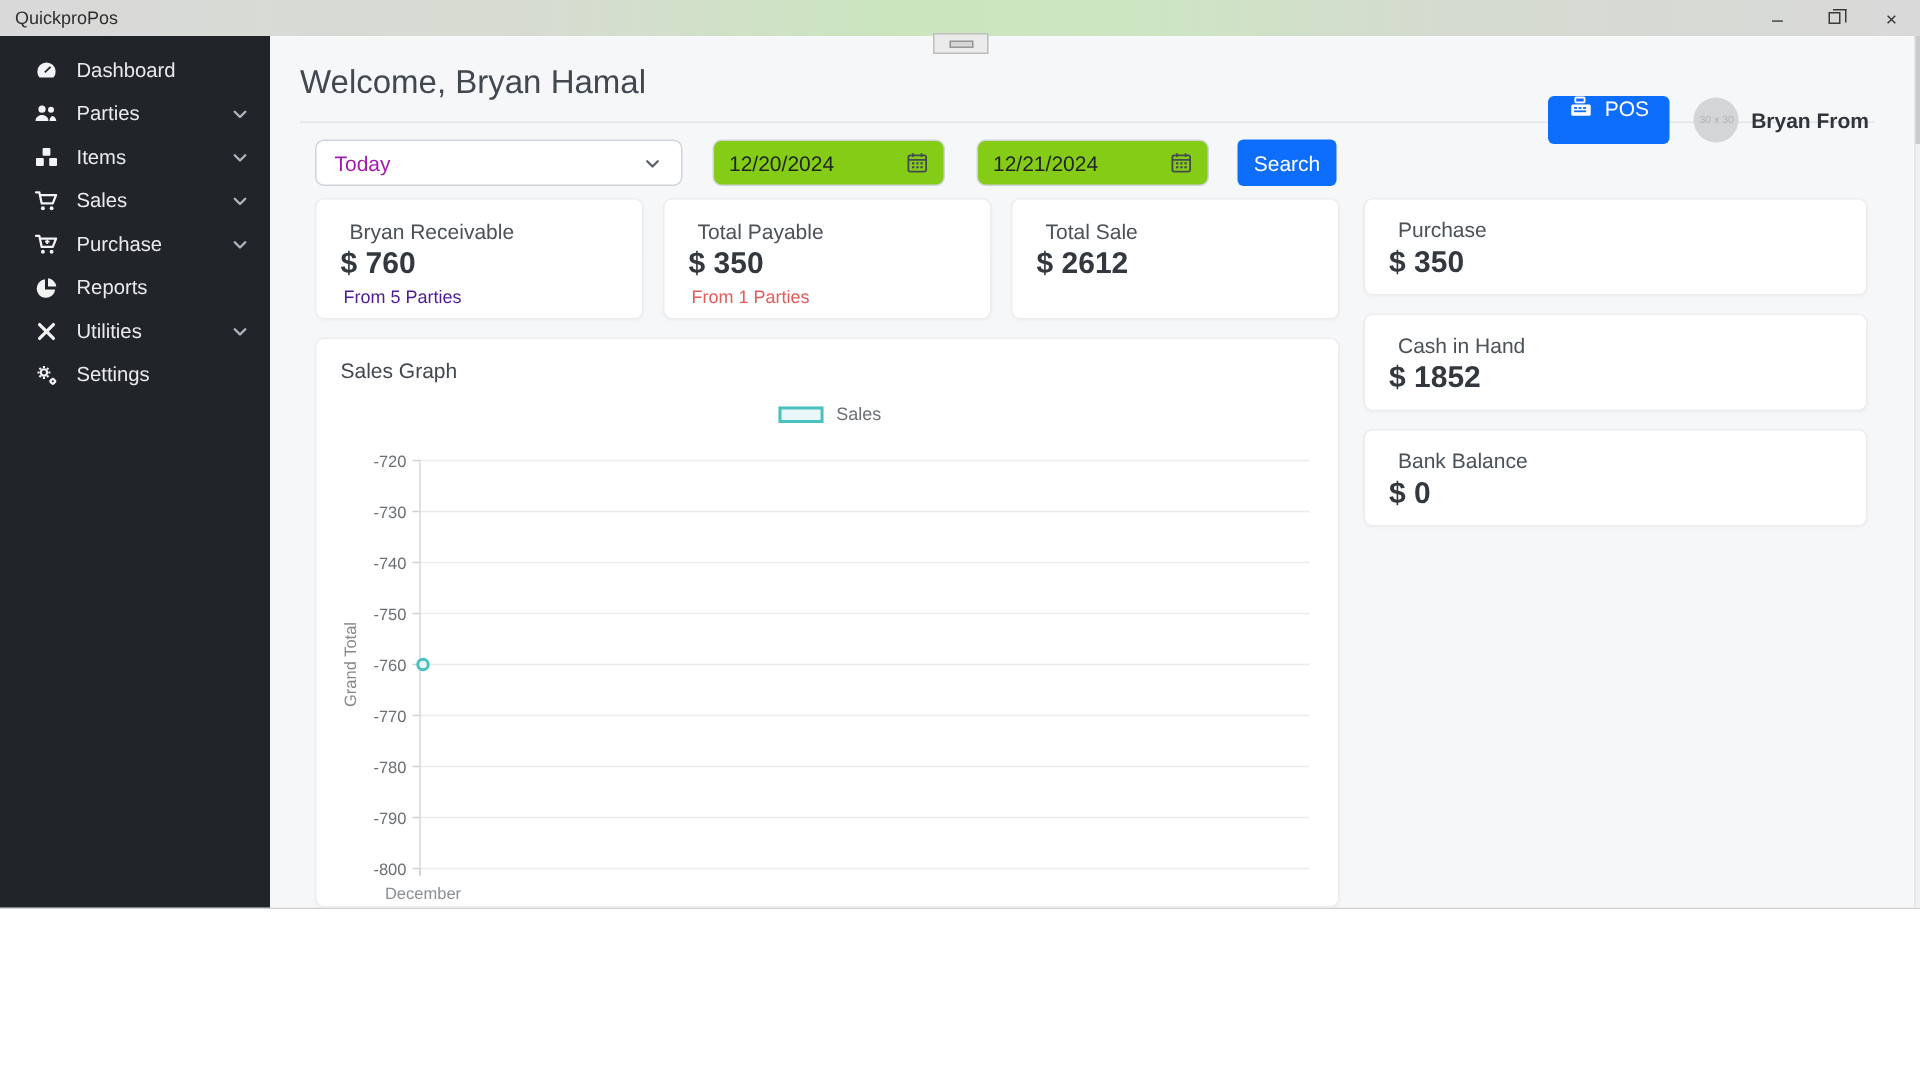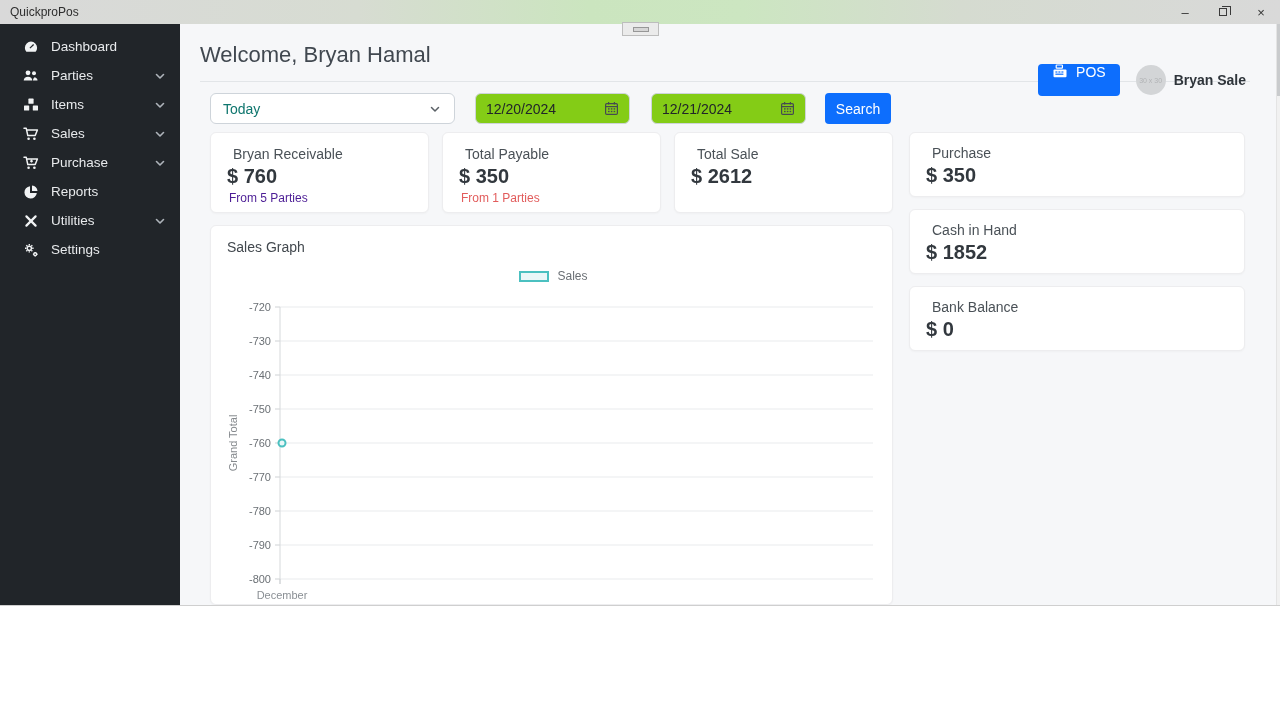--- a/index.html
+++ b/index.html
@@ -42,21 +42,21 @@
   .welcome-wrap{ padding:18px 30px 0 20px; }
   .welcome{ font-size:22px; font-weight:500; color:#414850; }
   .welcome-actions{ position:absolute; top:40px; right:34px; display:flex; align-items:center; }
   .pos-btn{ background:#0d6efd; border:none; color:#fff; font-size:14px; font-weight:500; height:32px; padding:0 14px; border-radius:4px; display:flex; align-items:flex-start; gap:8px; cursor:pointer; }
   .avatar{ width:30px; height:30px; border-radius:50%; background:#d3d5d7; color:#b2b4b6; font-size:7px; display:flex; align-items:center; justify-content:center; margin:0 8px 0 16px; overflow:hidden; }
   .user-name{ font-size:14px; font-weight:700; color:#2f353b; }
   .header-divider{ border-bottom:1px solid #e2e5e8; margin:13px 30px 0 20px; }
 
   
   .filter-row{ display:flex; align-items:center; padding:11px 0 0 30px; }
-  .select-box{ width:245px; height:31px; background:#fff; border:1px solid #ced4da; border-radius:6px; display:flex; align-items:center; padding:0 12px; font-size:14px; color:#0f766e; cursor:pointer; }
+  .select-box{ width:245px; height:31px; background:#fff; border:1px solid #ced4da; border-radius:6px; display:flex; align-items:center; padding:0 12px; font-size:14px; color:#a21caf; cursor:pointer; }
   .select-box .chev{ margin-left:auto; display:flex; }
   .date-box{ width:155px; height:31px; background:#84cc16; border:1px solid #ced4da; border-radius:6px; display:flex; align-items:center; padding:0 10px; font-size:14px; color:#212529; cursor:text; }
   .date-box .cal{ margin-left:auto; display:flex; cursor:pointer; }
   .search-btn{ width:66px; height:31px; background:#0d6efd; color:#fff; border:none; border-radius:4px; font-size:14px; cursor:pointer; }
   .ml20{ margin-left:20px; } .ml21{ margin-left:21px; } .ml19{ margin-left:19px; }
 
   
   .columns{ display:flex; gap:16px; padding:8px 34px 0 30px; }
   .left-col{ width:683px; flex:none; }
   .right-col{ width:336px; flex:none; display:flex; flex-direction:column; gap:12px; }
@@ -253,21 +253,21 @@
               <rect x="6.4" y="7.4" width="2" height="1.2" fill="#0d6efd"></rect>
               <rect x="9.4" y="7.4" width="2" height="1.2" fill="#0d6efd"></rect>
               <rect x="3.4" y="9.6" width="8" height="1.2" fill="#0d6efd"></rect>
             </svg>
         </span>
         <span>POS</span>
       </button>
       <div class="avatar">
           <span>30 x 30</span>
         </div>
-      <span class="user-name">Bryan Sale</span>
+      <span class="user-name">Bryan From</span>
     </div>
 
     <div class="header-divider"></div>
 
     <div class="filter-row">
       <div class="select-box">
         <span>Today</span>
         <span class="chev">
           <svg width="14" height="14" viewBox="0 0 14 14">
               <polyline points="3.5,5.5 7,9 10.5,5.5" fill="none" stroke="#5a6066" stroke-width="1.5" stroke-linecap="round" stroke-linejoin="round"></polyline>

